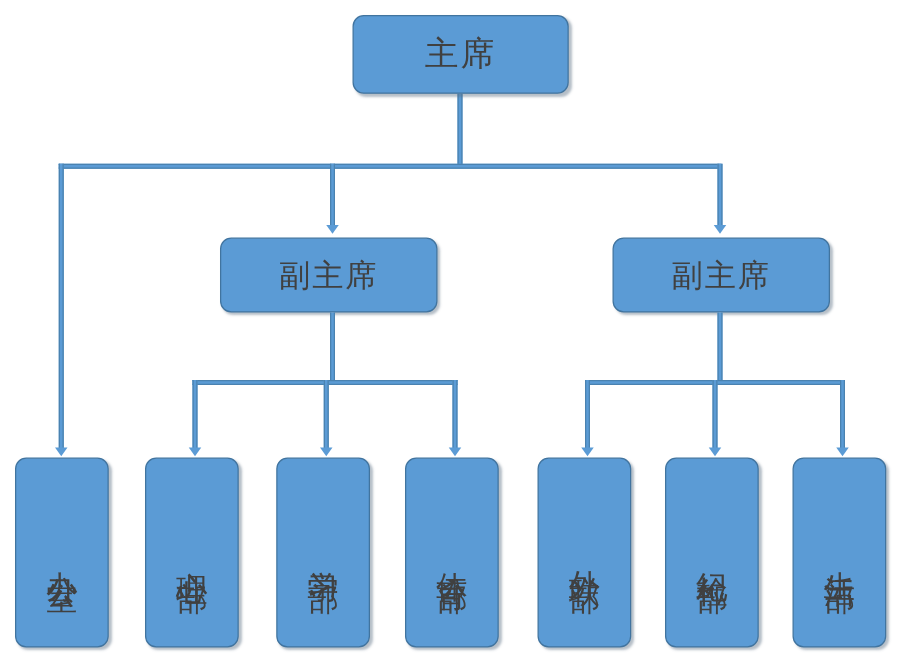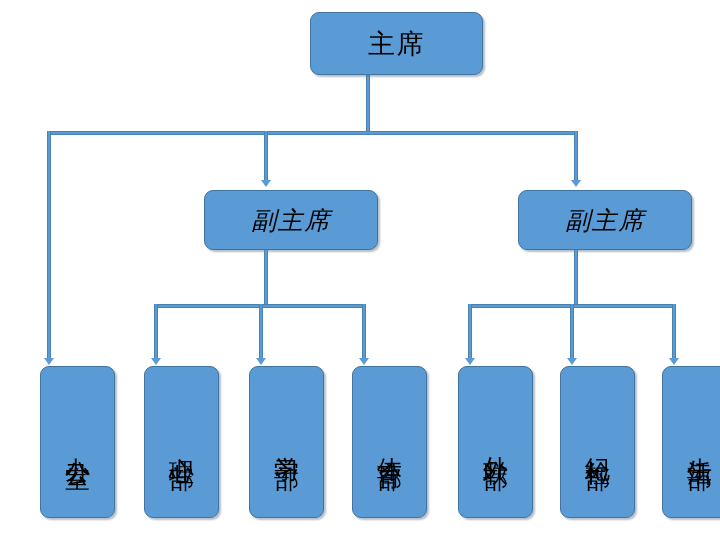--- a/index.html
+++ b/index.html
@@ -17,35 +17,33 @@
   }
 
   
   .node {
     position: absolute;
     box-sizing: border-box;
     background: #5b9bd5;
     border: 1px solid #41749f;
     border-radius: 9px;
     box-shadow: 2px 2px 2px rgba(90,110,130,0.45);
-    color: #000000;
+    color: #404040;
     display: flex;
     align-items: center;
     justify-content: center;
     text-align: center;
     line-height: 1.08;
     letter-spacing: 0.06em;
-    margin-left: 28px;
   }
   .node.level1 {
     font-size: 27px;
   }
   .node.level2 {
     font-size: 25px;
-    font-style: italic;
   }
   
   .node.dept {
     font-size: 25px;
     writing-mode: vertical-rl;
     text-orientation: upright;
     letter-spacing: 0.16em;
     padding-top: 2px;
   }
 

